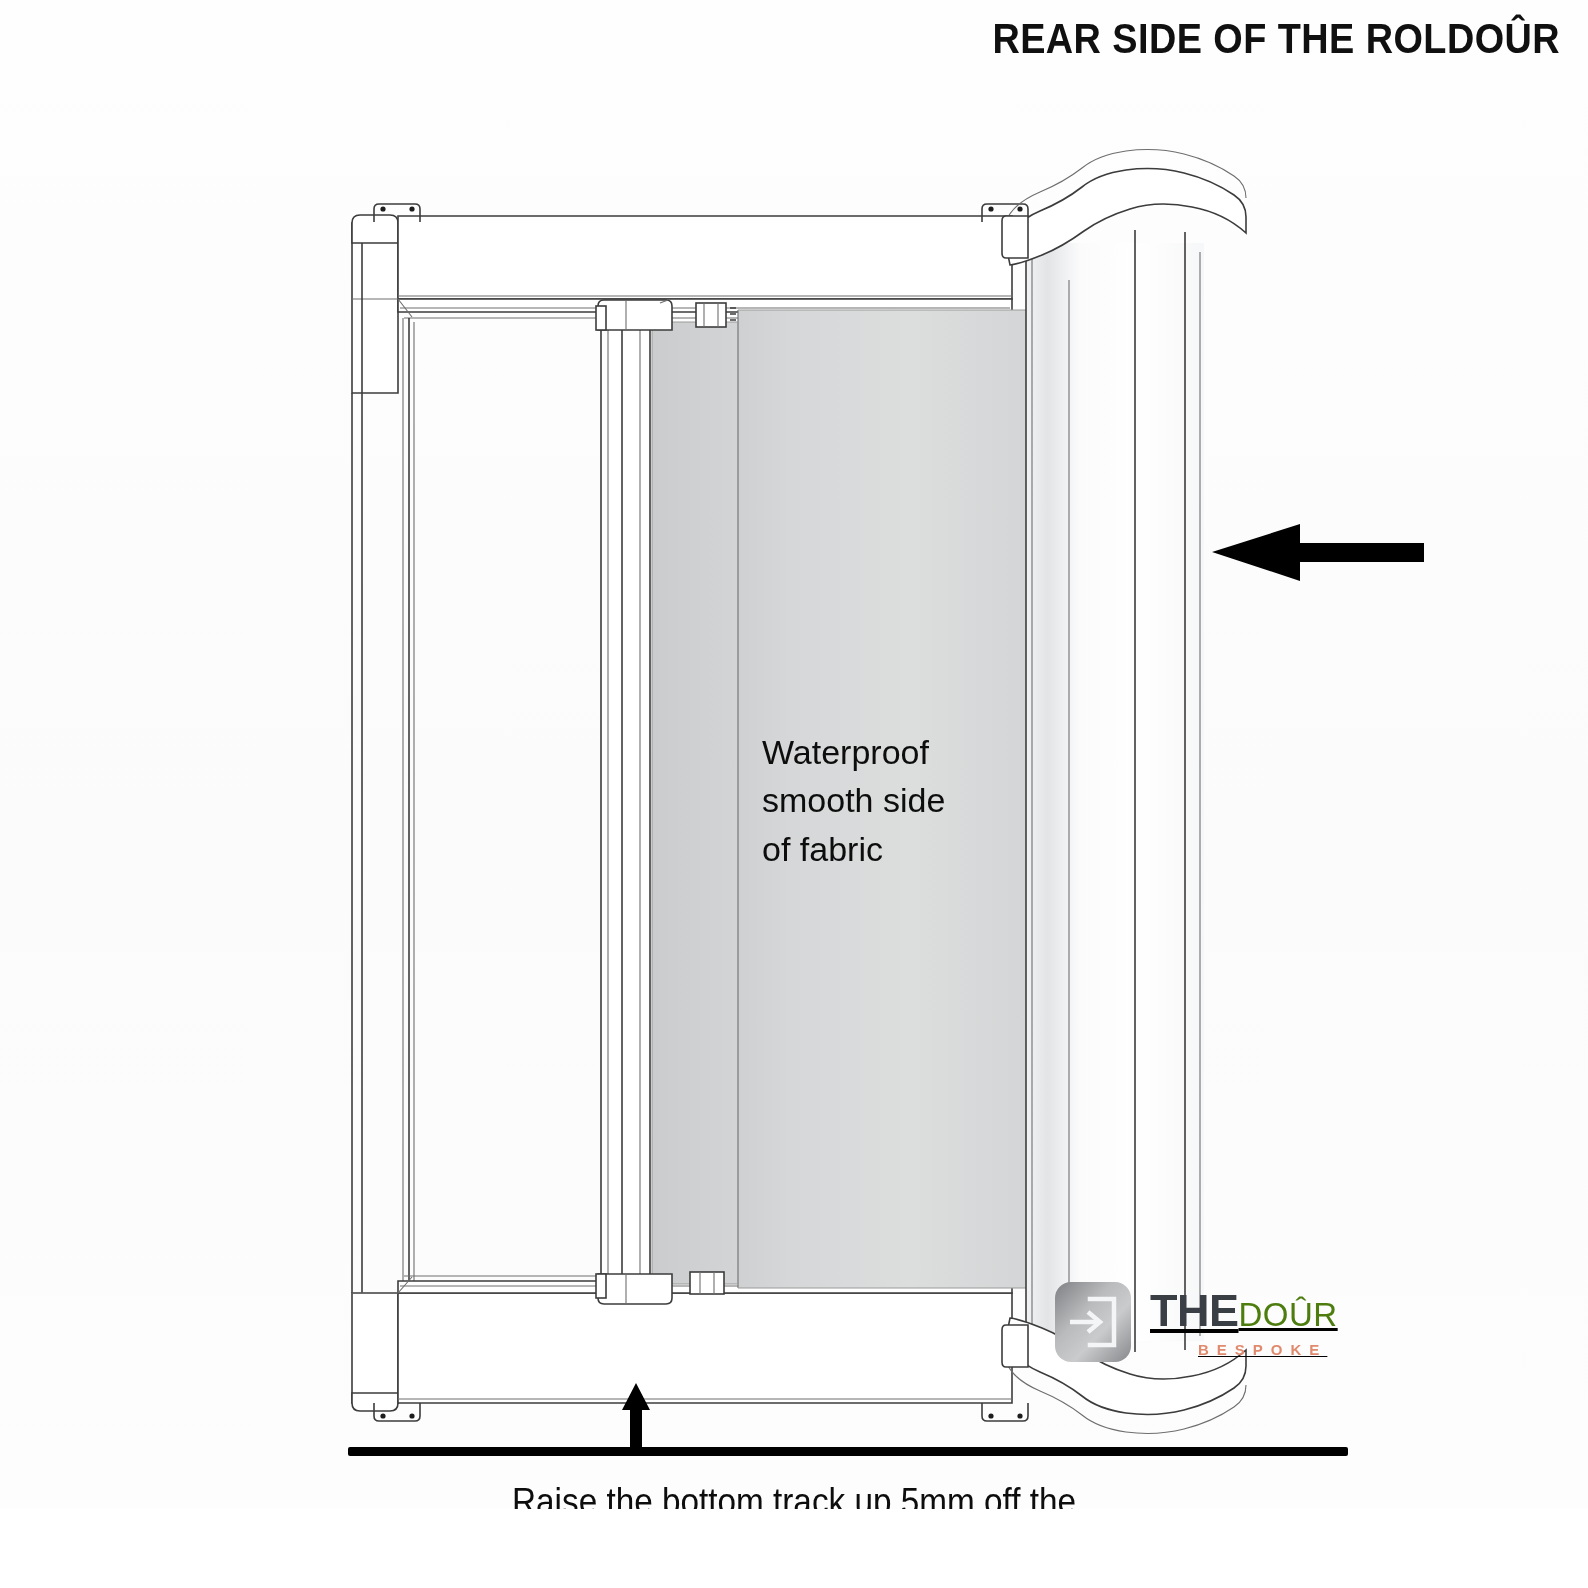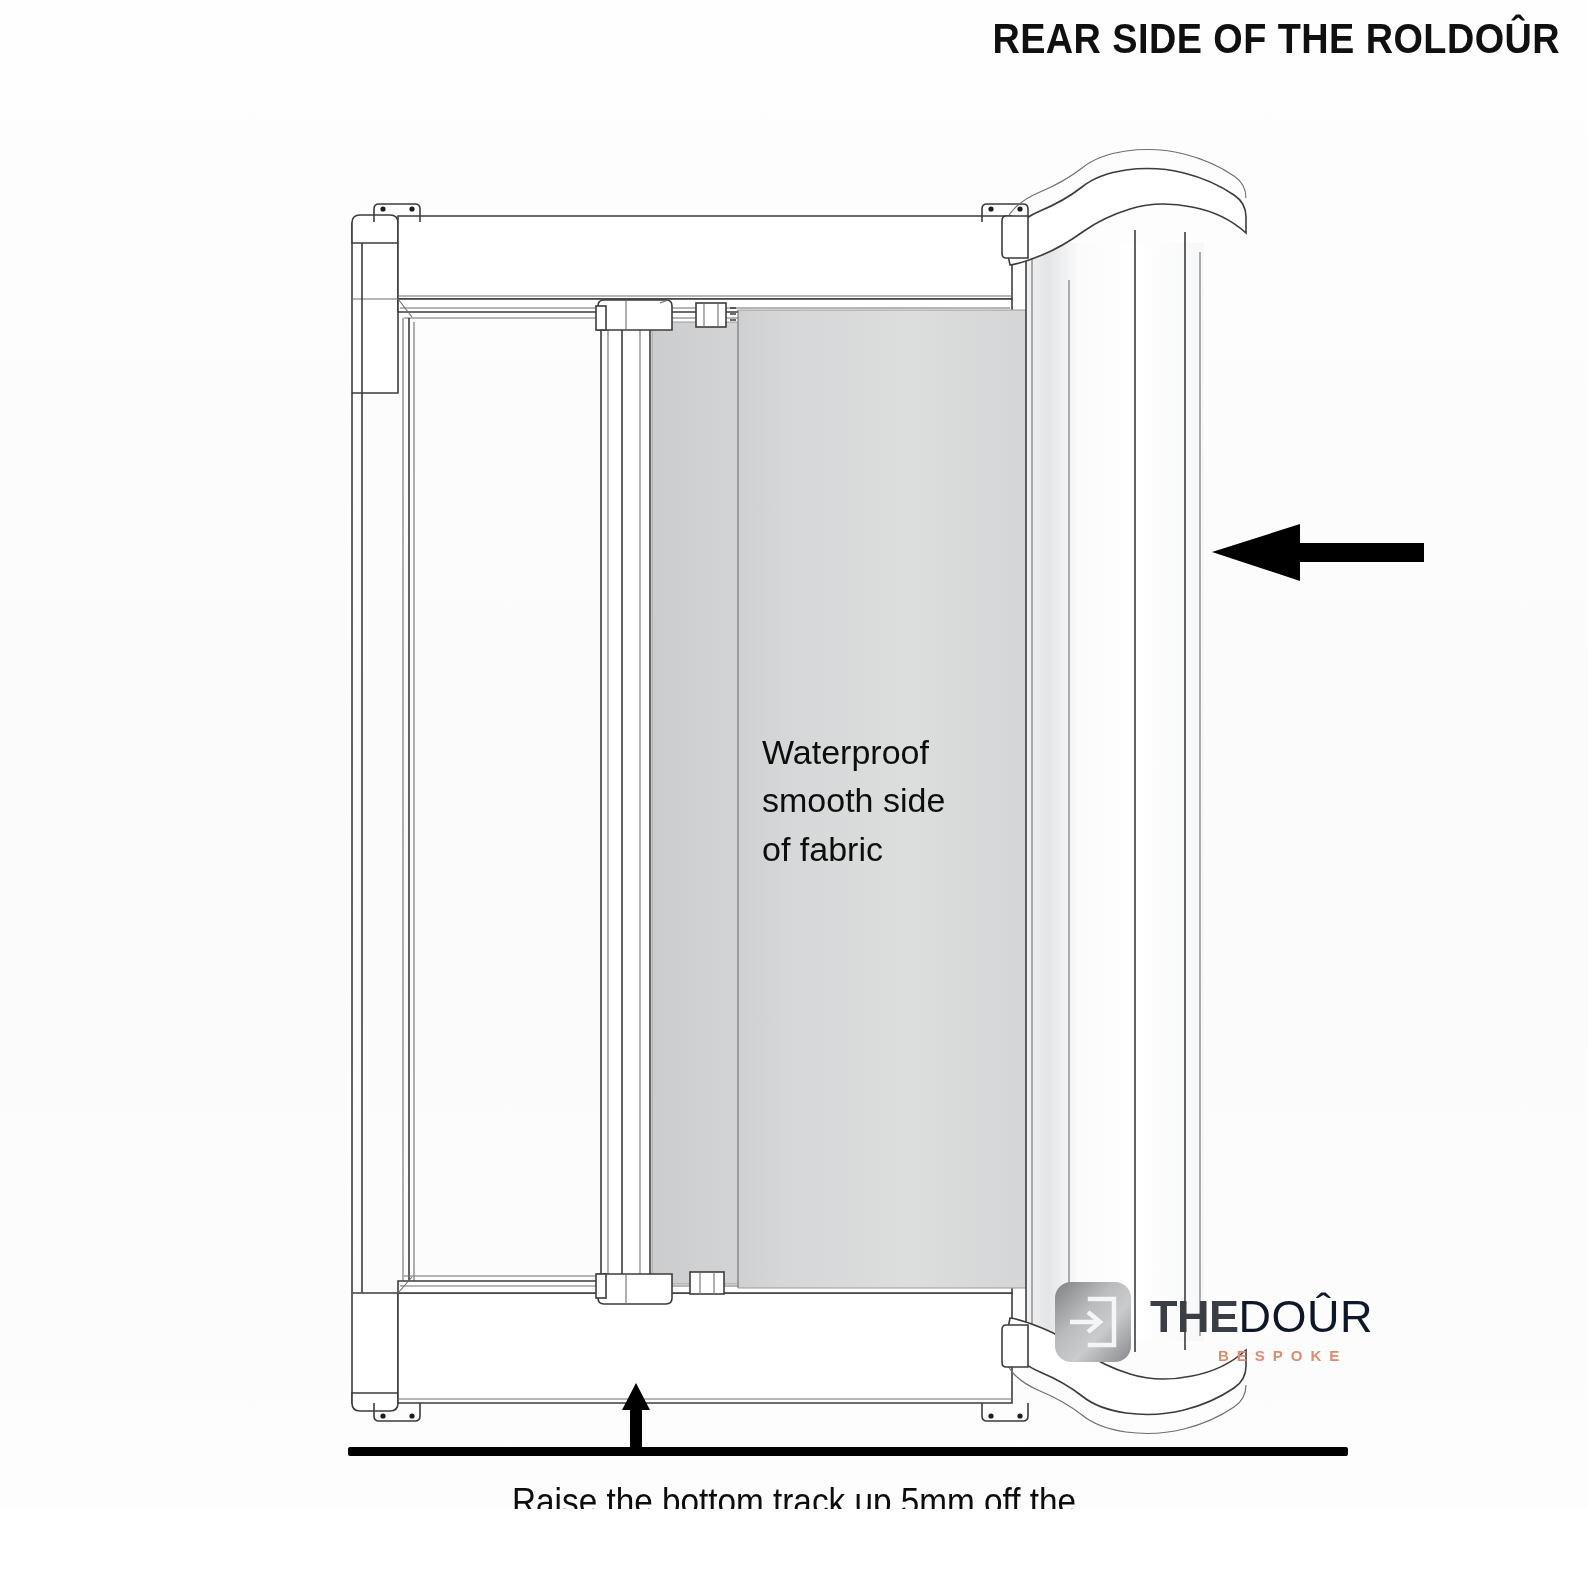--- a/index.html
+++ b/index.html
@@ -323,31 +323,31 @@
   </svg>
 
 
   <div class="callout" id="callout-fabric">Waterproof
 smooth side
 of fabric</div>
 
   <div class="bottom-caption">Raise the bottom track up 5mm off the
 shower tray to drill drainage holes</div>
 
-  <div style="position:absolute; left:1054px; top:1281px; display:flex; align-items:flex-end; gap:18px;">
+  <div style="position:absolute; left:1054px; top:1281px; display:flex; align-items:center; gap:18px;text-decoration:underline;">
 
     <svg width="78" height="82" viewBox="0 0 78 82">
       <rect x="1" y="1" width="76" height="80" rx="16" fill="url(#gBadge)"></rect>
       <path d="M36 18 H60 V64 H36" fill="none" stroke="#f4f5f6" stroke-width="4.5" stroke-linecap="square"></path>
       <path d="M16 41 H44" fill="none" stroke="#f4f5f6" stroke-width="4.5"></path>
       <path d="M34 31 L46 41 L34 51" fill="none" stroke="#f4f5f6" stroke-width="4.5" stroke-linejoin="miter" stroke-linecap="butt"></path>
     </svg>
 
     <div style="display:flex; flex-direction:column; line-height:1;">
       <div style="display:flex; align-items:baseline;">
         <span style="font-size:45px; font-weight:700; letter-spacing:-0.5px; color:#3a3f45;">THE</span>
-        <span style="font-size:45px; font-weight:400; letter-spacing:0.5px; color:#0f172a;">DOÛR</span>
+        <span style="font-size:33px; font-weight:400; letter-spacing:0.5px; color:#4d7c0f;">DOÛR</span>
       </div>
-      <div style="font-size:15px; font-weight:700; letter-spacing:8px; color:#e08a6e; margin-top:9px; margin-left:68px;">BESPOKE</div>
+      <div style="font-size:15px; font-weight:700; letter-spacing:8px; color:#e08a6e; margin-top:9px; margin-left:48px;">BESPOKE</div>
     </div>
   </div>
 
 </div>
 
 </body></html>

